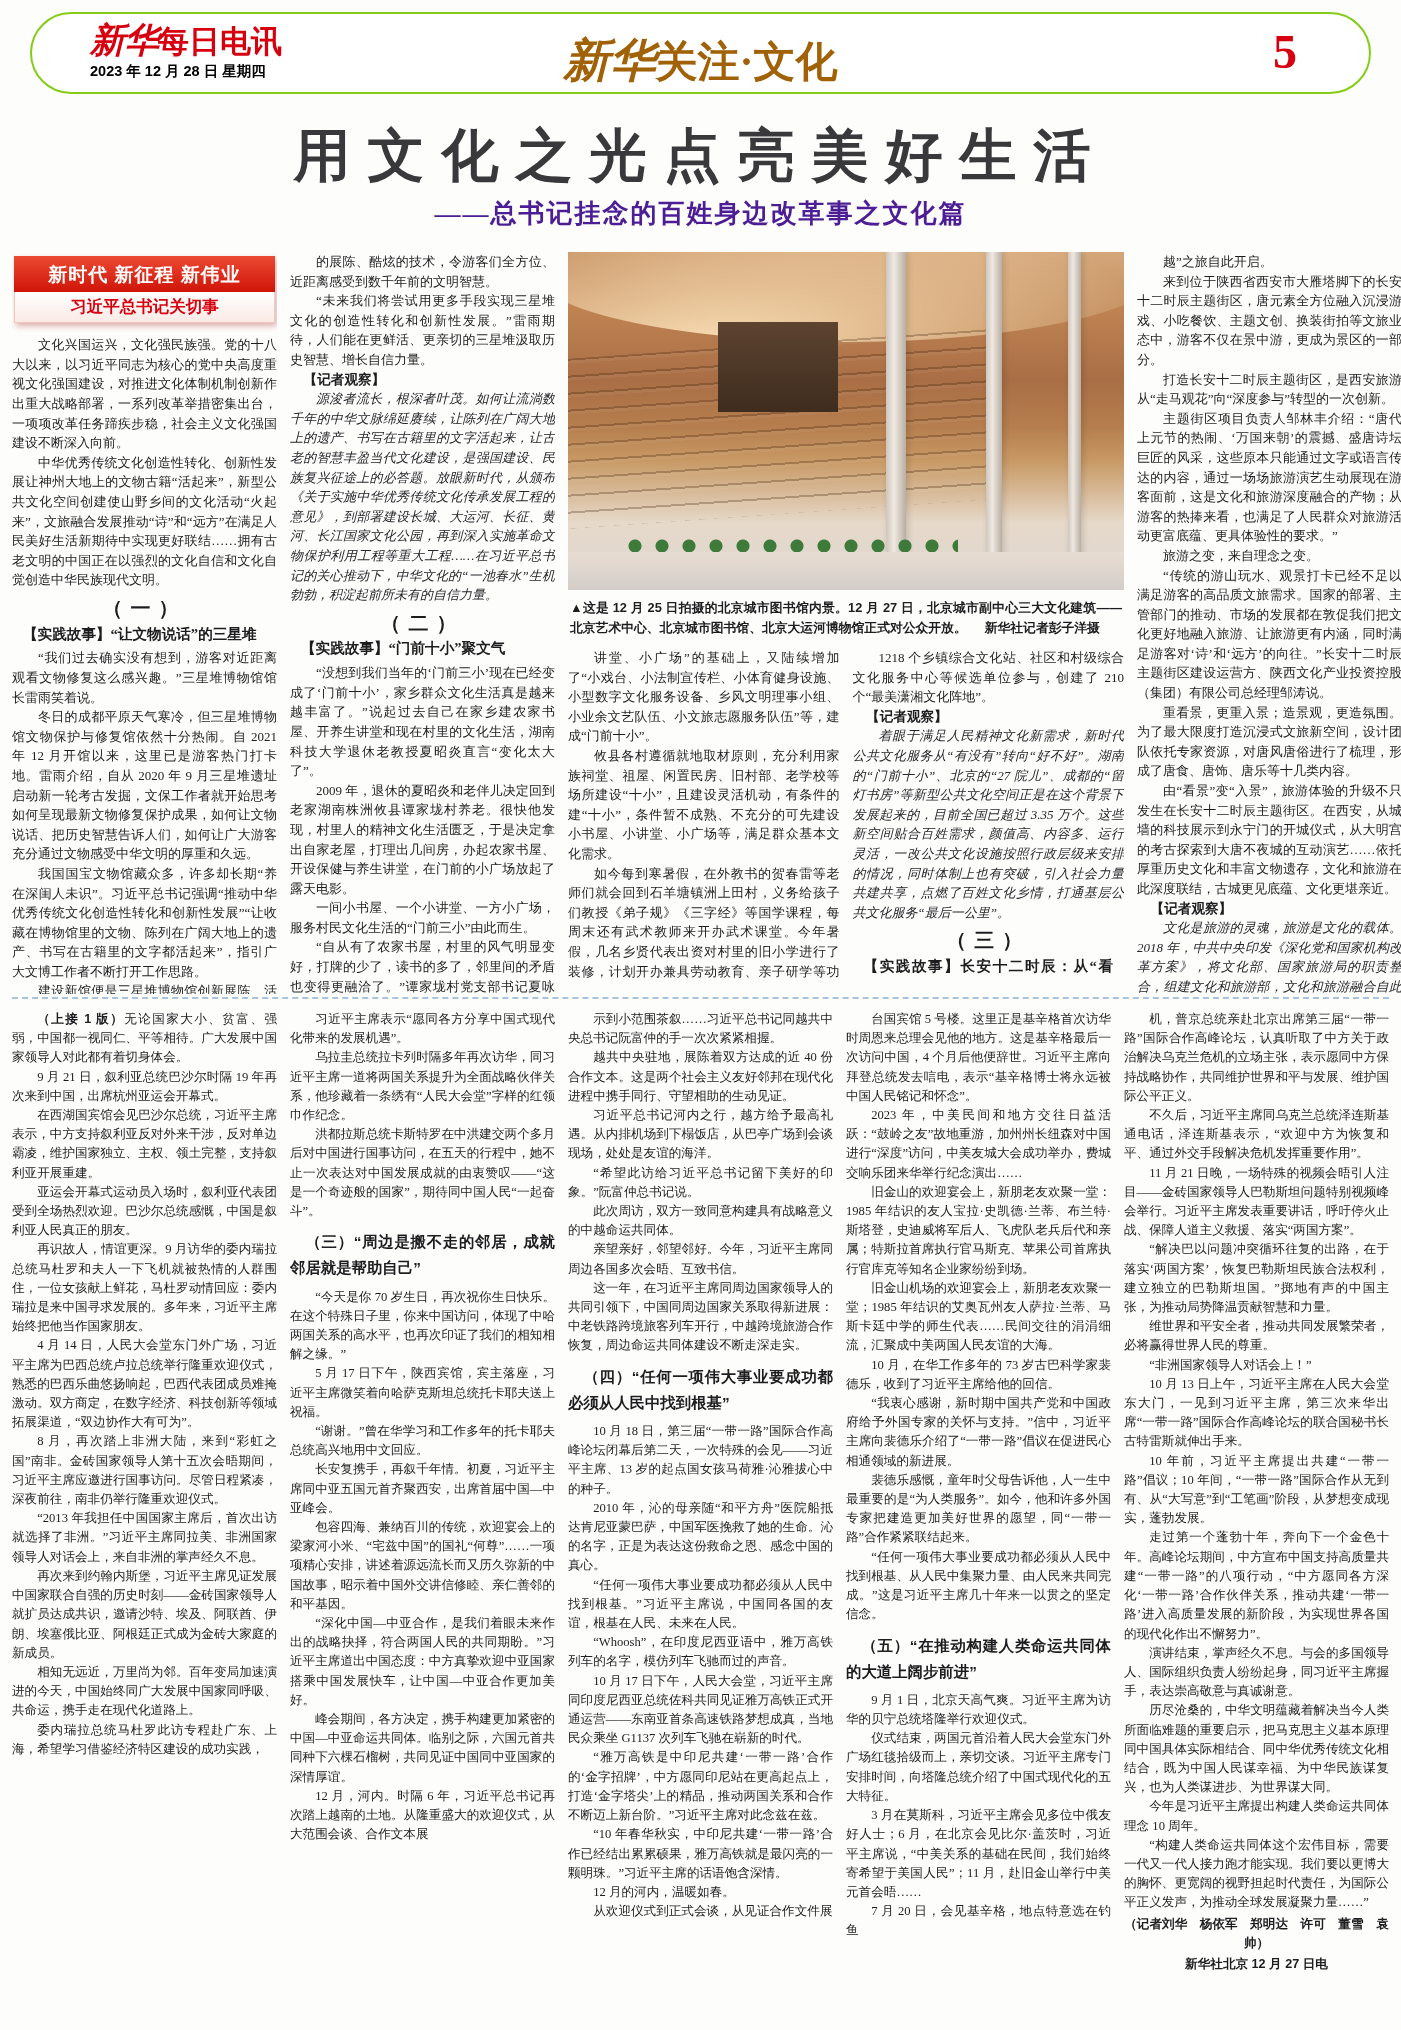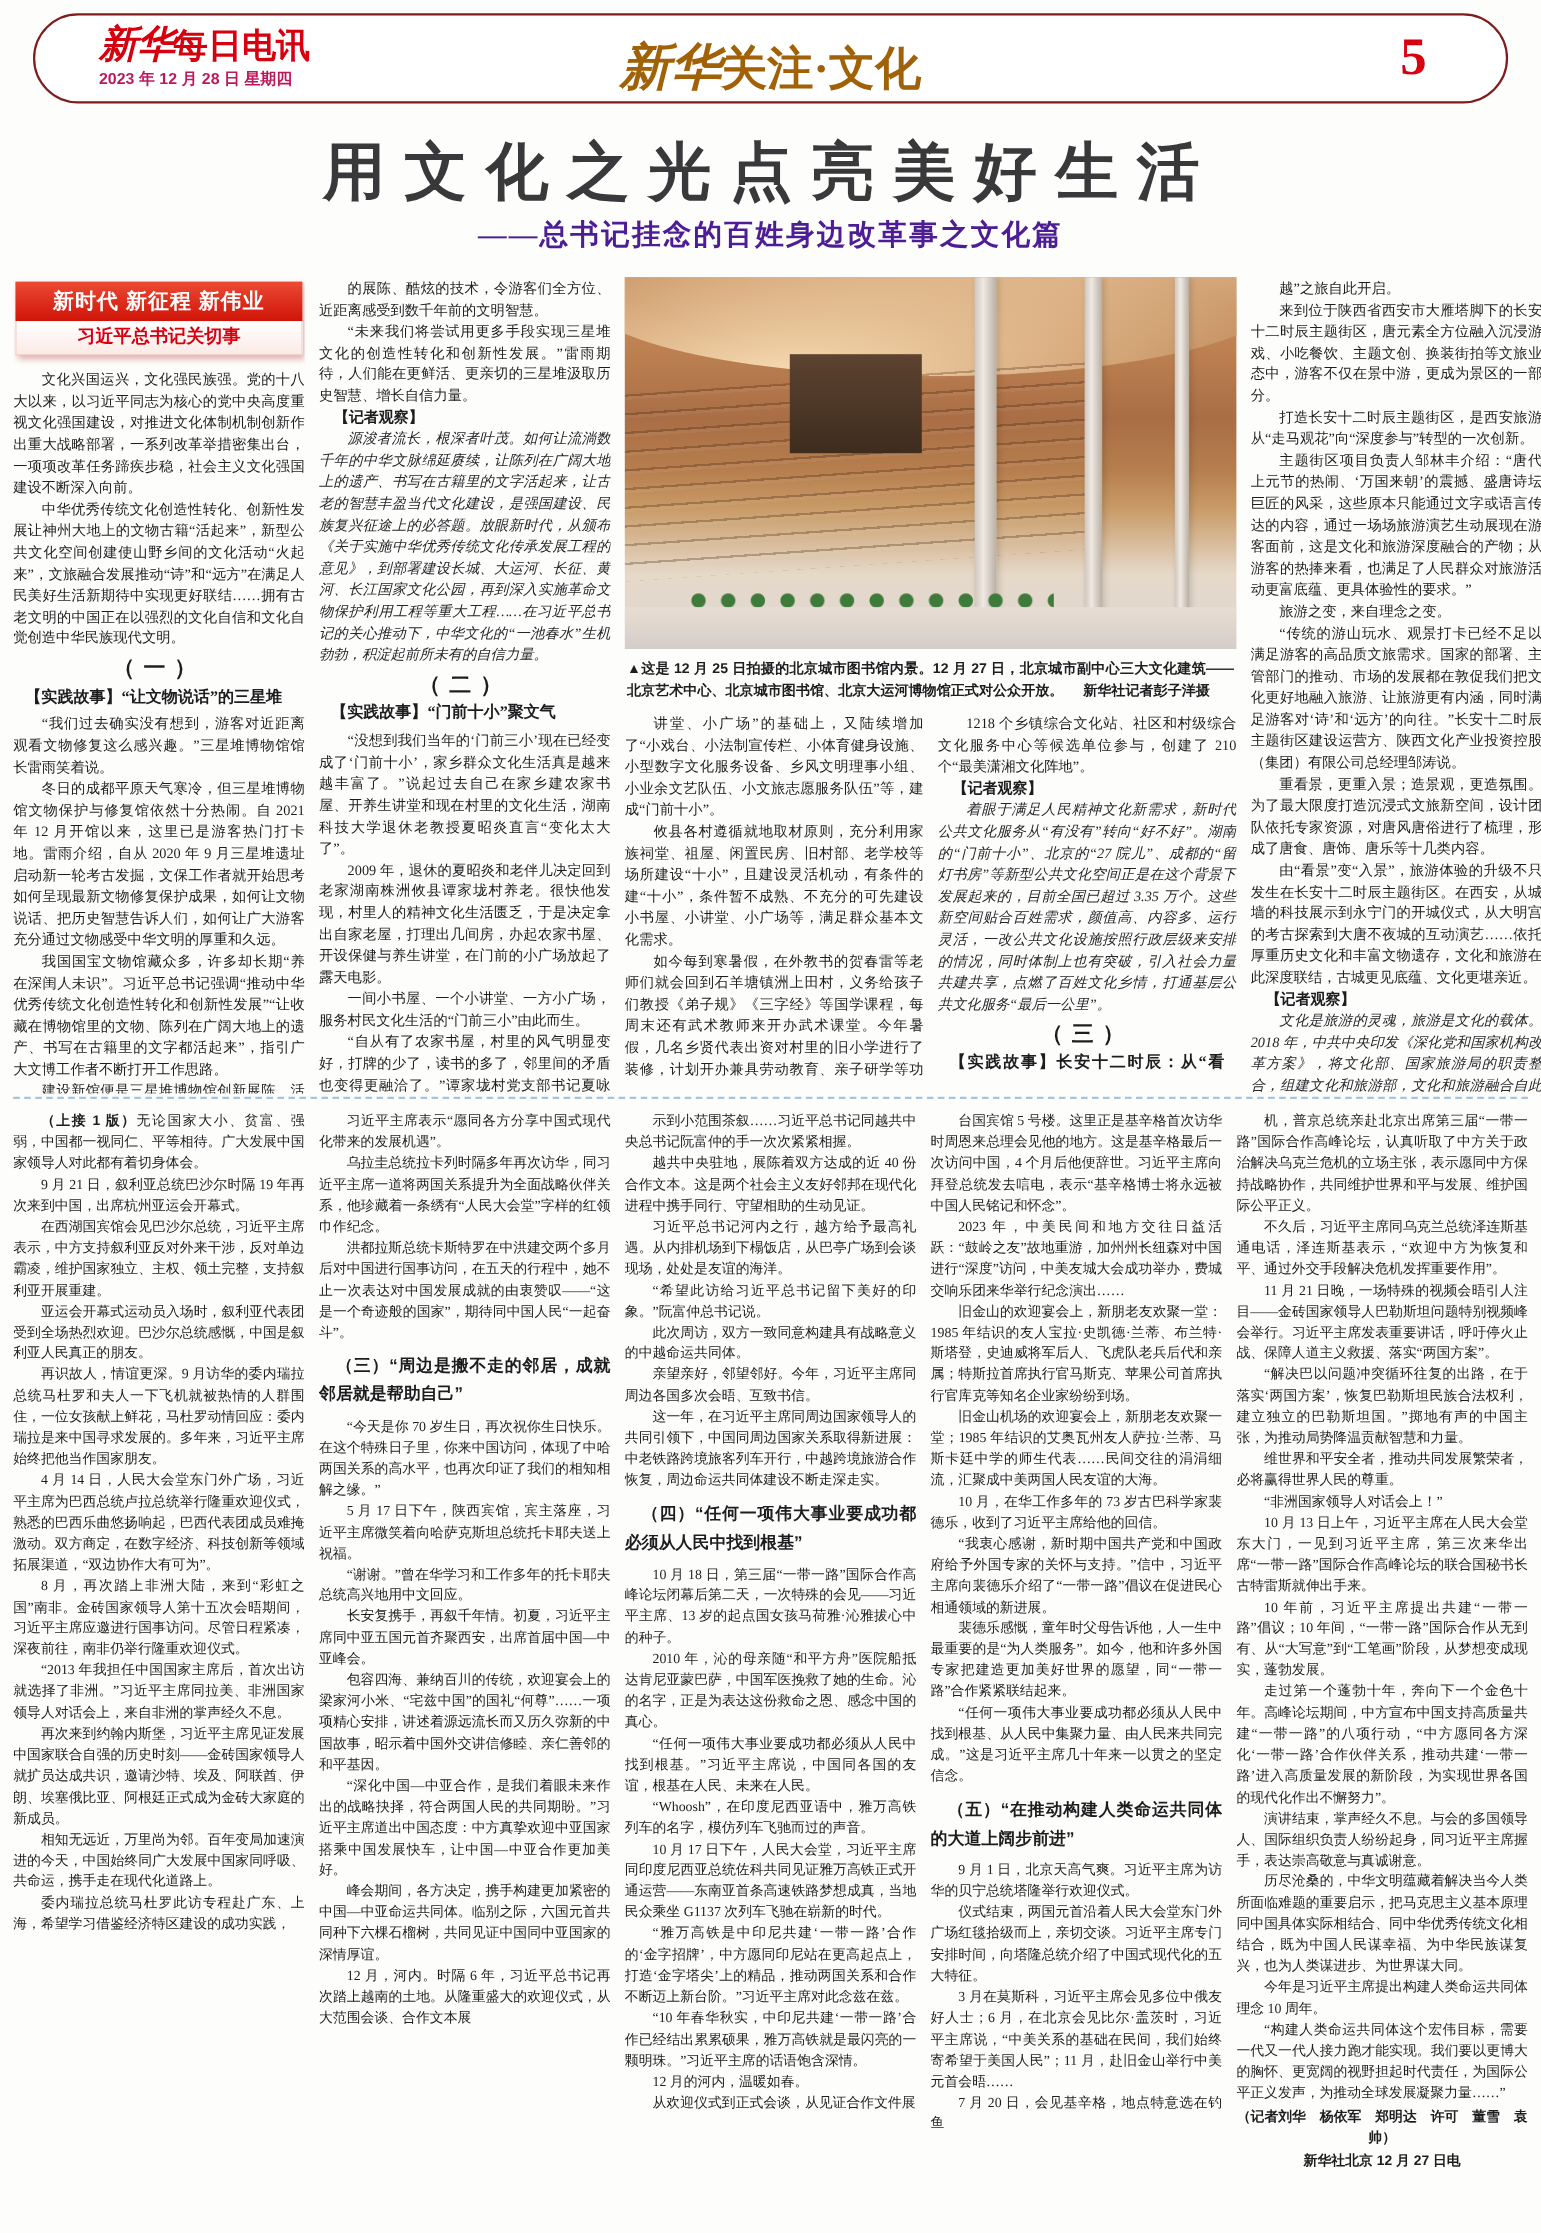--- a/index.html
+++ b/index.html
@@ -1,24 +1,24 @@
 <!DOCTYPE html>
 <html><head>
 <meta charset="utf-8">
 <style>
   html,body{margin:0;padding:0;background:#e8e8e8;}
   .page{position:relative;width:1401px;height:2030px;background:#fdfdfc;margin:0 auto;overflow:hidden;
         font-family:"Liberation Serif","DejaVu Serif",serif;color:#1d1d1f;}
   
-  .masthead{position:absolute;left:30px;right:30px;top:12px;height:78px;border:2px solid #7f1d1d;
+  .masthead{position:absolute;left:30px;right:30px;top:12px;height:78px;border:2px solid #84cc16;
             border-radius:46px;background:#fff;}
   .mast-left{position:absolute;left:58px;top:10px;}
   .logo{color:#d6000f;font-size:31px;font-weight:bold;line-height:34px;white-space:nowrap;}
   .logo .script{font-style:italic;font-size:35px;letter-spacing:-1px;}
-  .mast-date{font-family:"Liberation Sans",sans-serif;font-size:14.5px;color:#be185d;margin-top:3px;font-weight:bold;}
+  .mast-date{font-family:"Liberation Sans",sans-serif;font-size:14.5px;color:#000000;margin-top:3px;font-weight:bold;}
   .mast-center{position:absolute;left:0;right:0;top:16px;text-align:center;color:#a16207;
                font-size:42px;font-weight:bold;white-space:nowrap;}
   .mast-center .script{font-style:italic;font-size:46px;}
   .mast-page{position:absolute;right:72px;top:10px;color:#d6000f;font-size:48px;font-weight:bold;}
   
   .main-title{position:absolute;top:118px;left:0;right:0;text-align:center;font-size:57px;font-weight:900;
               color:#39393b;letter-spacing:17px;white-space:nowrap;}
   .sub-title{position:absolute;top:196px;left:0;right:0;text-align:center;font-size:26px;color:#4c1d95;
              letter-spacing:2px;font-weight:bold;}
   

